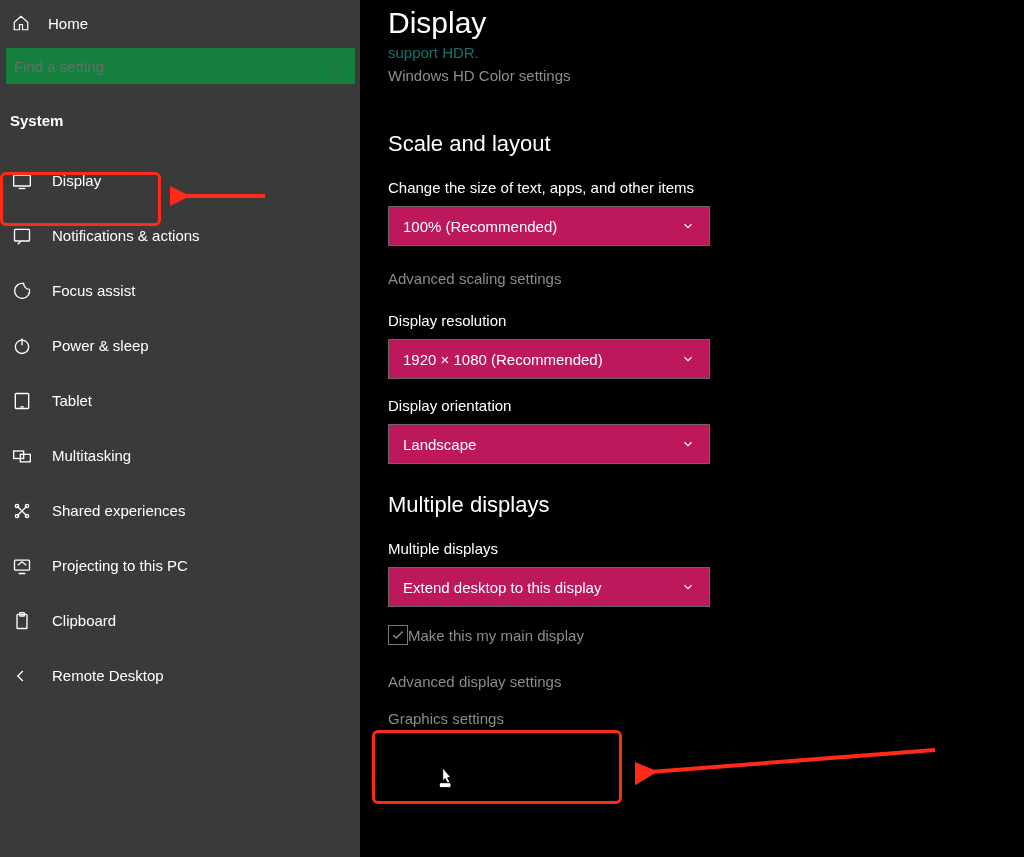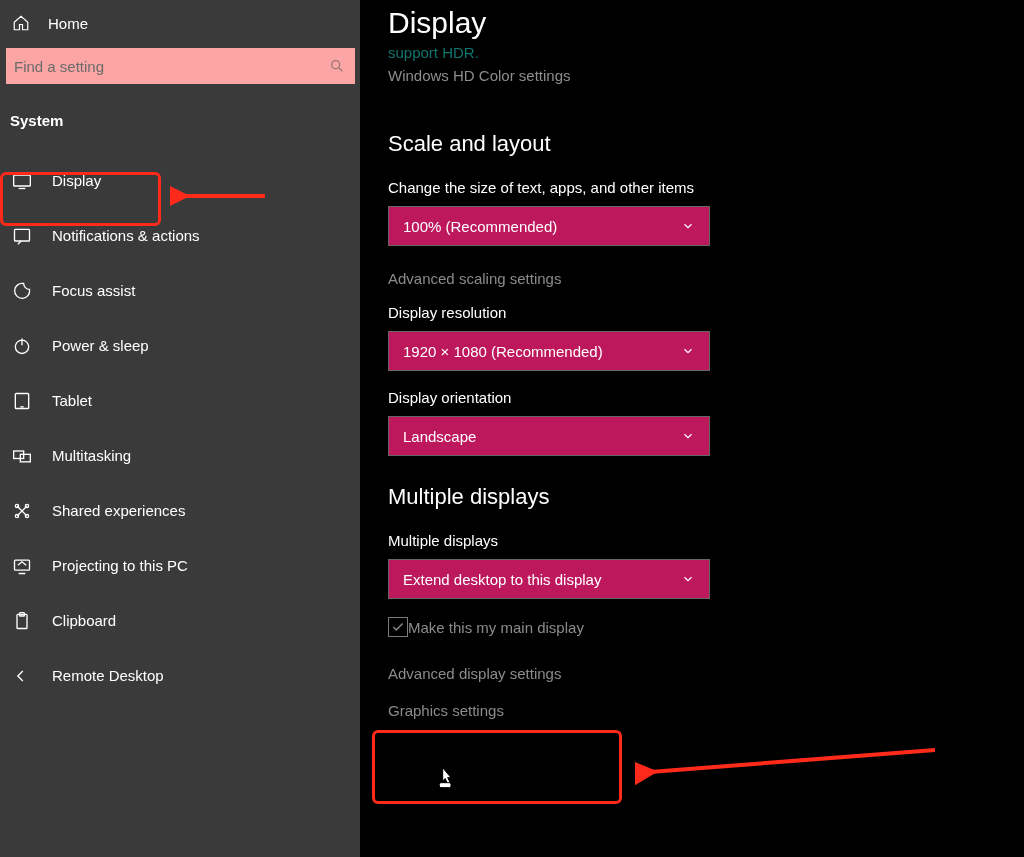--- a/index.html
+++ b/index.html
@@ -20,21 +20,21 @@
   .home-row {
     display: flex; align-items: center; gap: 18px;
     padding: 14px 12px 10px 12px;
     font-size: 15px; color: #fff;
   }
   .home-row .icon { width: 18px; height: 18px; }
 
   .search-wrap { padding: 6px; }
   .search {
     width: 349px; height: 36px;
-    background: #fca5a5; color: #5b5b5b;
+    background: #15803d; color: #5b5b5b;
     display: flex; align-items: center;
     padding: 0 10px 0 8px;
     border: none;
   }
   .search input {
     flex: 1; border: none; outline: none;
     font-size: 15px; color: #222; background: transparent;
   }
   .search input::placeholder { color: #6b6b6b; }
   .search .icon { width: 16px; height: 16px; opacity: .6; }
@@ -236,21 +236,21 @@
     <div class="dropdown">
       <span>100% (Recommended)</span>
       <span class="chev">
         <svg viewBox="0 0 24 24" fill="none" stroke="#fff" stroke-width="2">
             <polyline points="6 9 12 15 18 9"></polyline>
           </svg>
       </span>
     </div>
     <a class="link-like" style="color:#8b8b8b">Advanced scaling settings</a>
 
-    <div class="field-label" style="margin-top:16px">Display resolution</div>
+    <div class="field-label" style="margin-top:24px">Display resolution</div>
     <div class="dropdown">
       <span>1920 × 1080 (Recommended)</span>
       <span class="chev">
         <svg viewBox="0 0 24 24" fill="none" stroke="#fff" stroke-width="2">
             <polyline points="6 9 12 15 18 9"></polyline>
           </svg>
       </span>
     </div>
 
     <div class="field-label">Display orientation</div>

